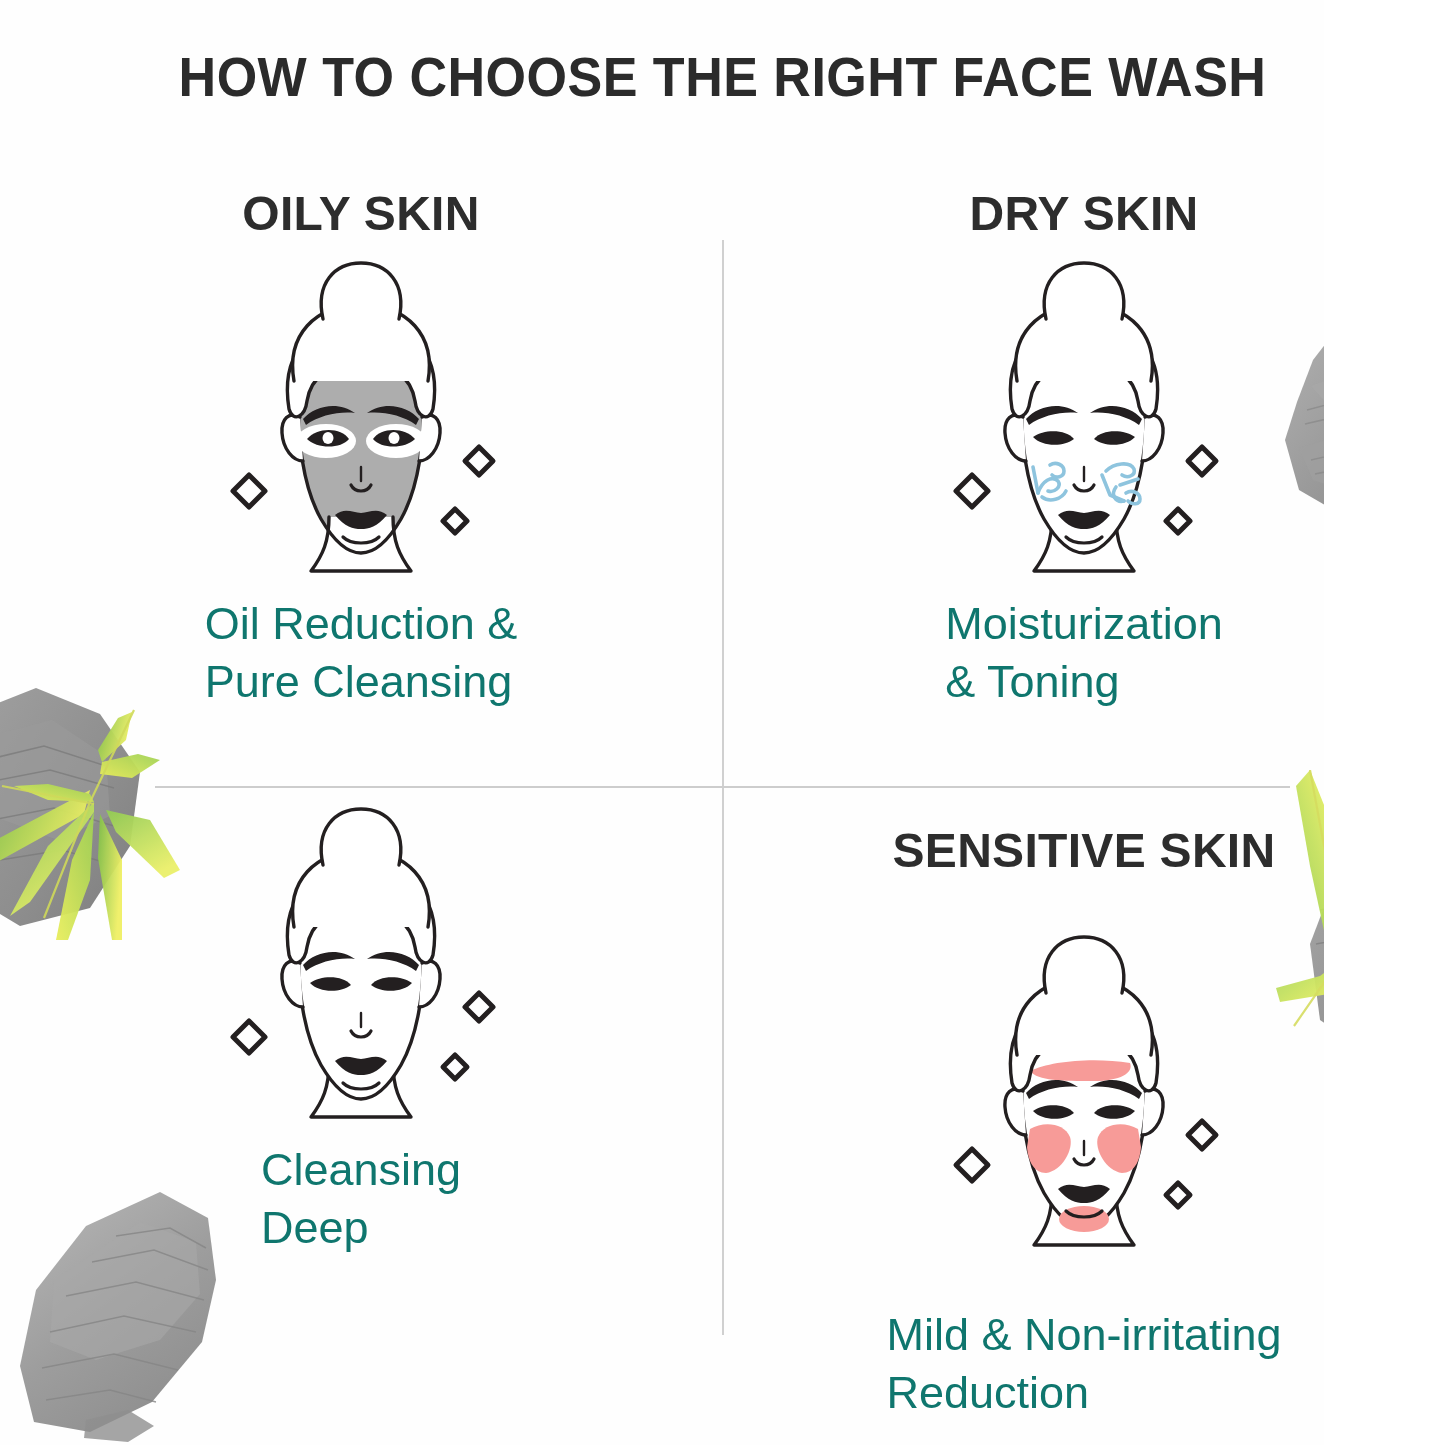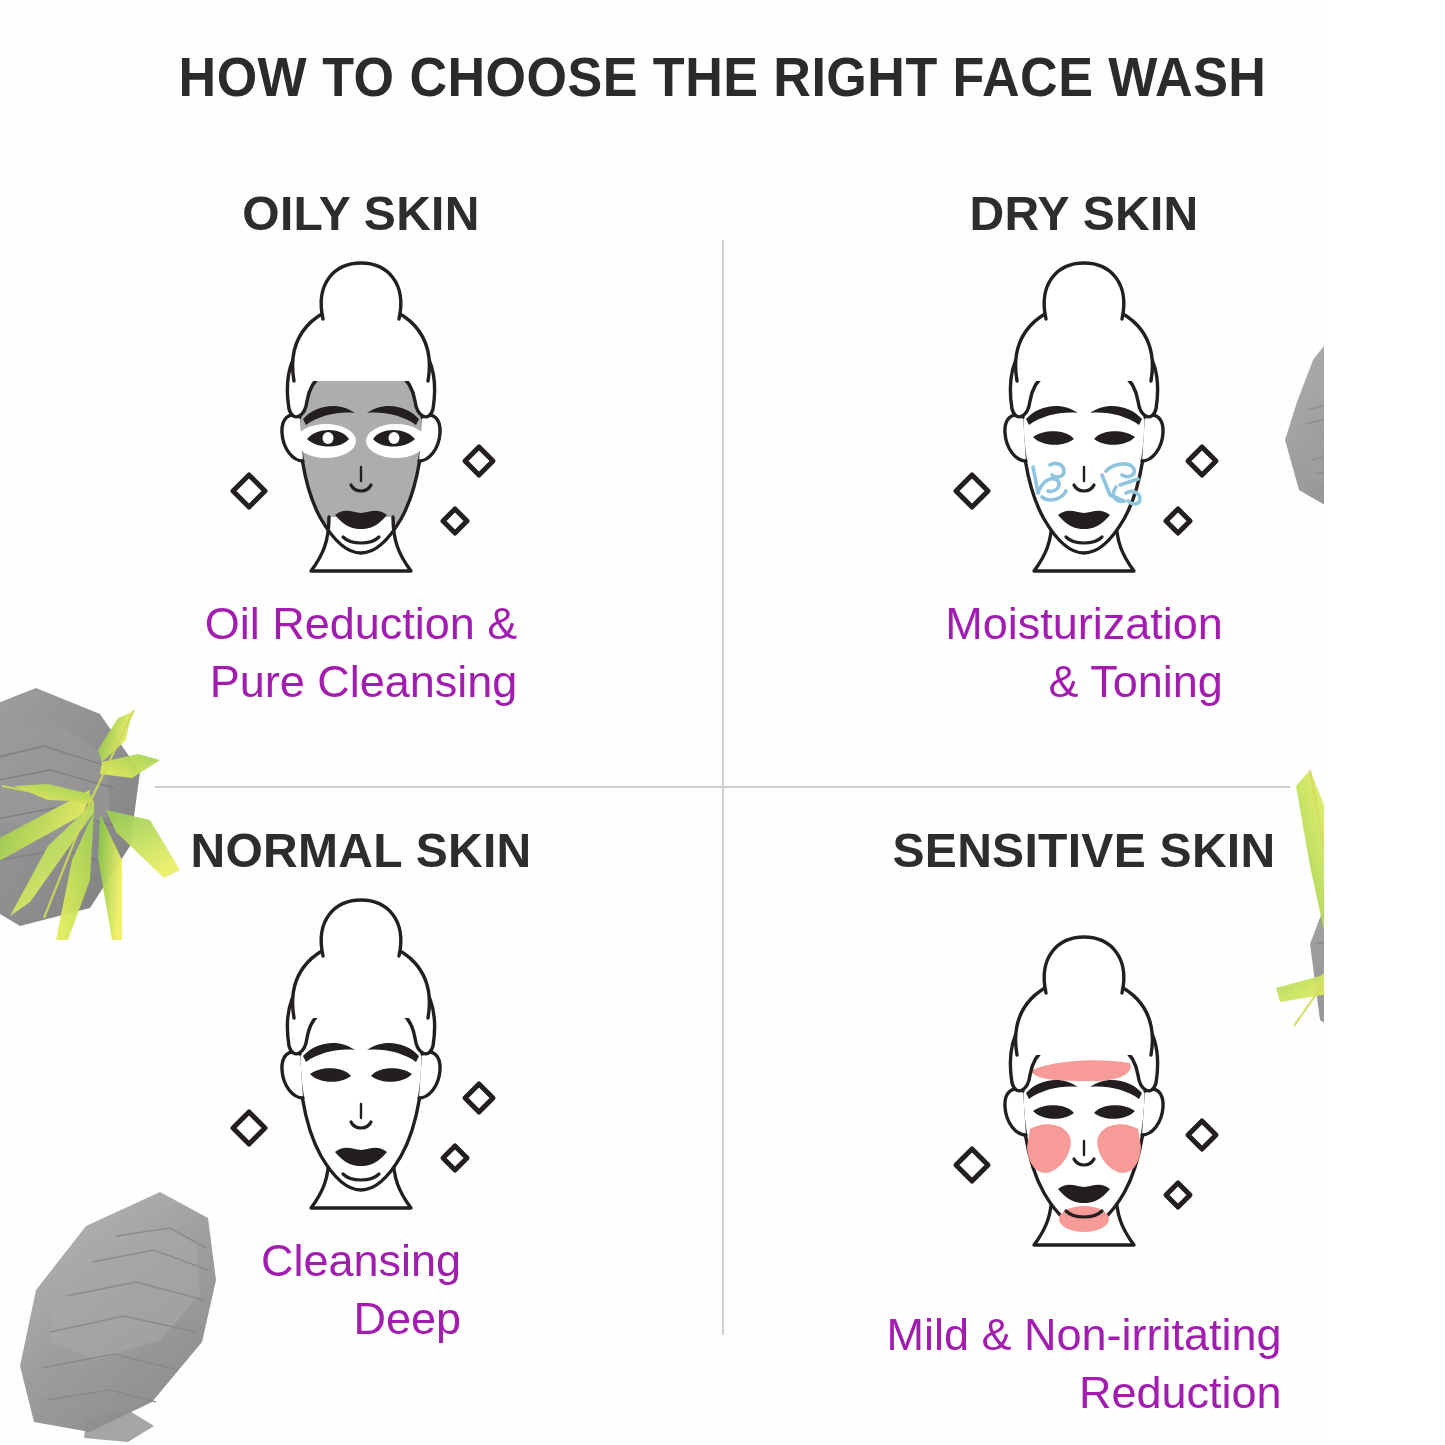--- a/index.html
+++ b/index.html
@@ -93,22 +93,22 @@
     width: 300px;
     height: 330px;
     display: flex;
     align-items: center;
     justify-content: center;
   }
   .cell-caption {
     margin-top: 16px;
     font-size: 45px;
     line-height: 1.28;
-    color: #a21caf;
-    text-align: right;
+    color: #0f766e;
+    text-align: left;
     font-weight: normal;
   }
   .cell-caption .ln { display: block; }
 </style>
 </head>
 <body>
 
 <div id="page">
 
   <div class="deco" style="left:1255px; top:290px; width:200px; height:235px;">
@@ -368,21 +368,20 @@
           </g>
         </svg>
       </div>
       <div class="cell-caption">
         <span class="ln">Moisturization</span>
         <span class="ln">&amp; Toning</span>
       </div>
     </div>
 
     <div class="cell cell-bl">
-      <div class="cell-title">NORMAL SKIN</div>
       <div class="face-wrap">
         <svg width="300" height="330" viewBox="0 0 300 330">
           <g fill="none" stroke="#231f20" stroke-width="3.4" stroke-linecap="round" stroke-linejoin="round">
             <path d="M118 268 C118 292 112 306 100 322 L200 322 C188 306 182 292 182 268" fill="#fff"></path>
             <path d="M88 146 C88 116 112 104 150 104 C188 104 212 116 212 146
                      C214 190 208 238 190 270 C176 294 162 304 150 304
                      C138 304 124 294 110 270 C92 238 86 190 88 146 Z" fill="#fff"></path>
             <path d="M89 168 C78 162 70 170 71 184 C72 200 82 212 92 212" fill="#fff"></path>
             <path d="M211 168 C222 162 230 170 229 184 C228 200 218 212 208 212" fill="#fff"></path>
             <path d="M78 160 C70 110 92 74 150 74 C208 74 230 110 222 160

